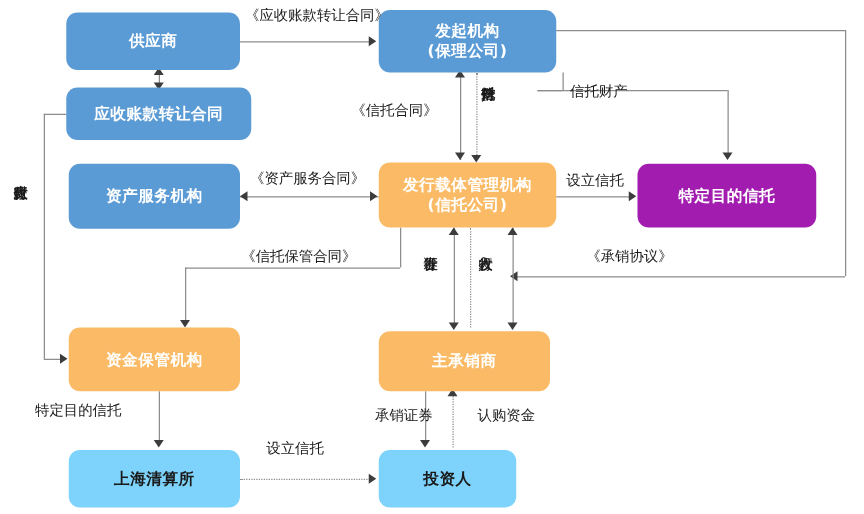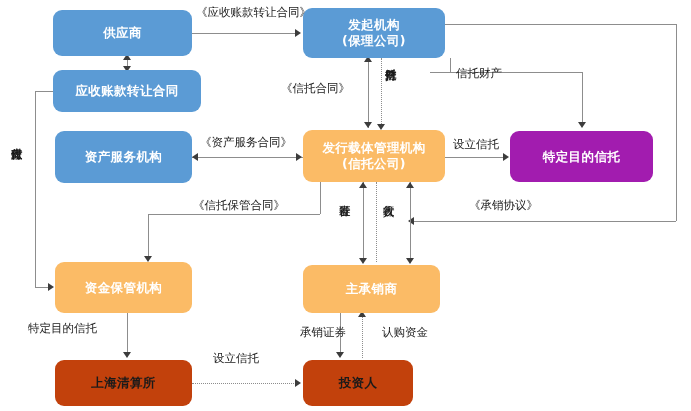--- a/index.html
+++ b/index.html
@@ -26,21 +26,21 @@
     line-height:1.28;
     letter-spacing:.4px;
     color:#ffffff;
     font-size:12.5px;
     white-space:pre-line;
   }
   .node.blue{background:#5B9BD5;}
   .node.orange{background:#FBB košice;}
   .node.orange{background:#FBBB66;}
   .node.pink{background:#a21caf;}
-  .node.lightblue{background:#c2410c;color:#1a1a1a;}
+  .node.lightblue{background:#7dd3fc;color:#1a1a1a;}
   .edge{position:absolute;background:#8d8d8d;}
   .edge.h{height:1px;}
   .edge.v{width:1px;}
   .edge.dotted-v{
     width:0;height:0;background:transparent;
     border-left:1px dotted #8d8d8d;
   }
   .edge.dotted-h{
     width:0;height:0;background:transparent;
     border-top:1px dotted #8d8d8d;

